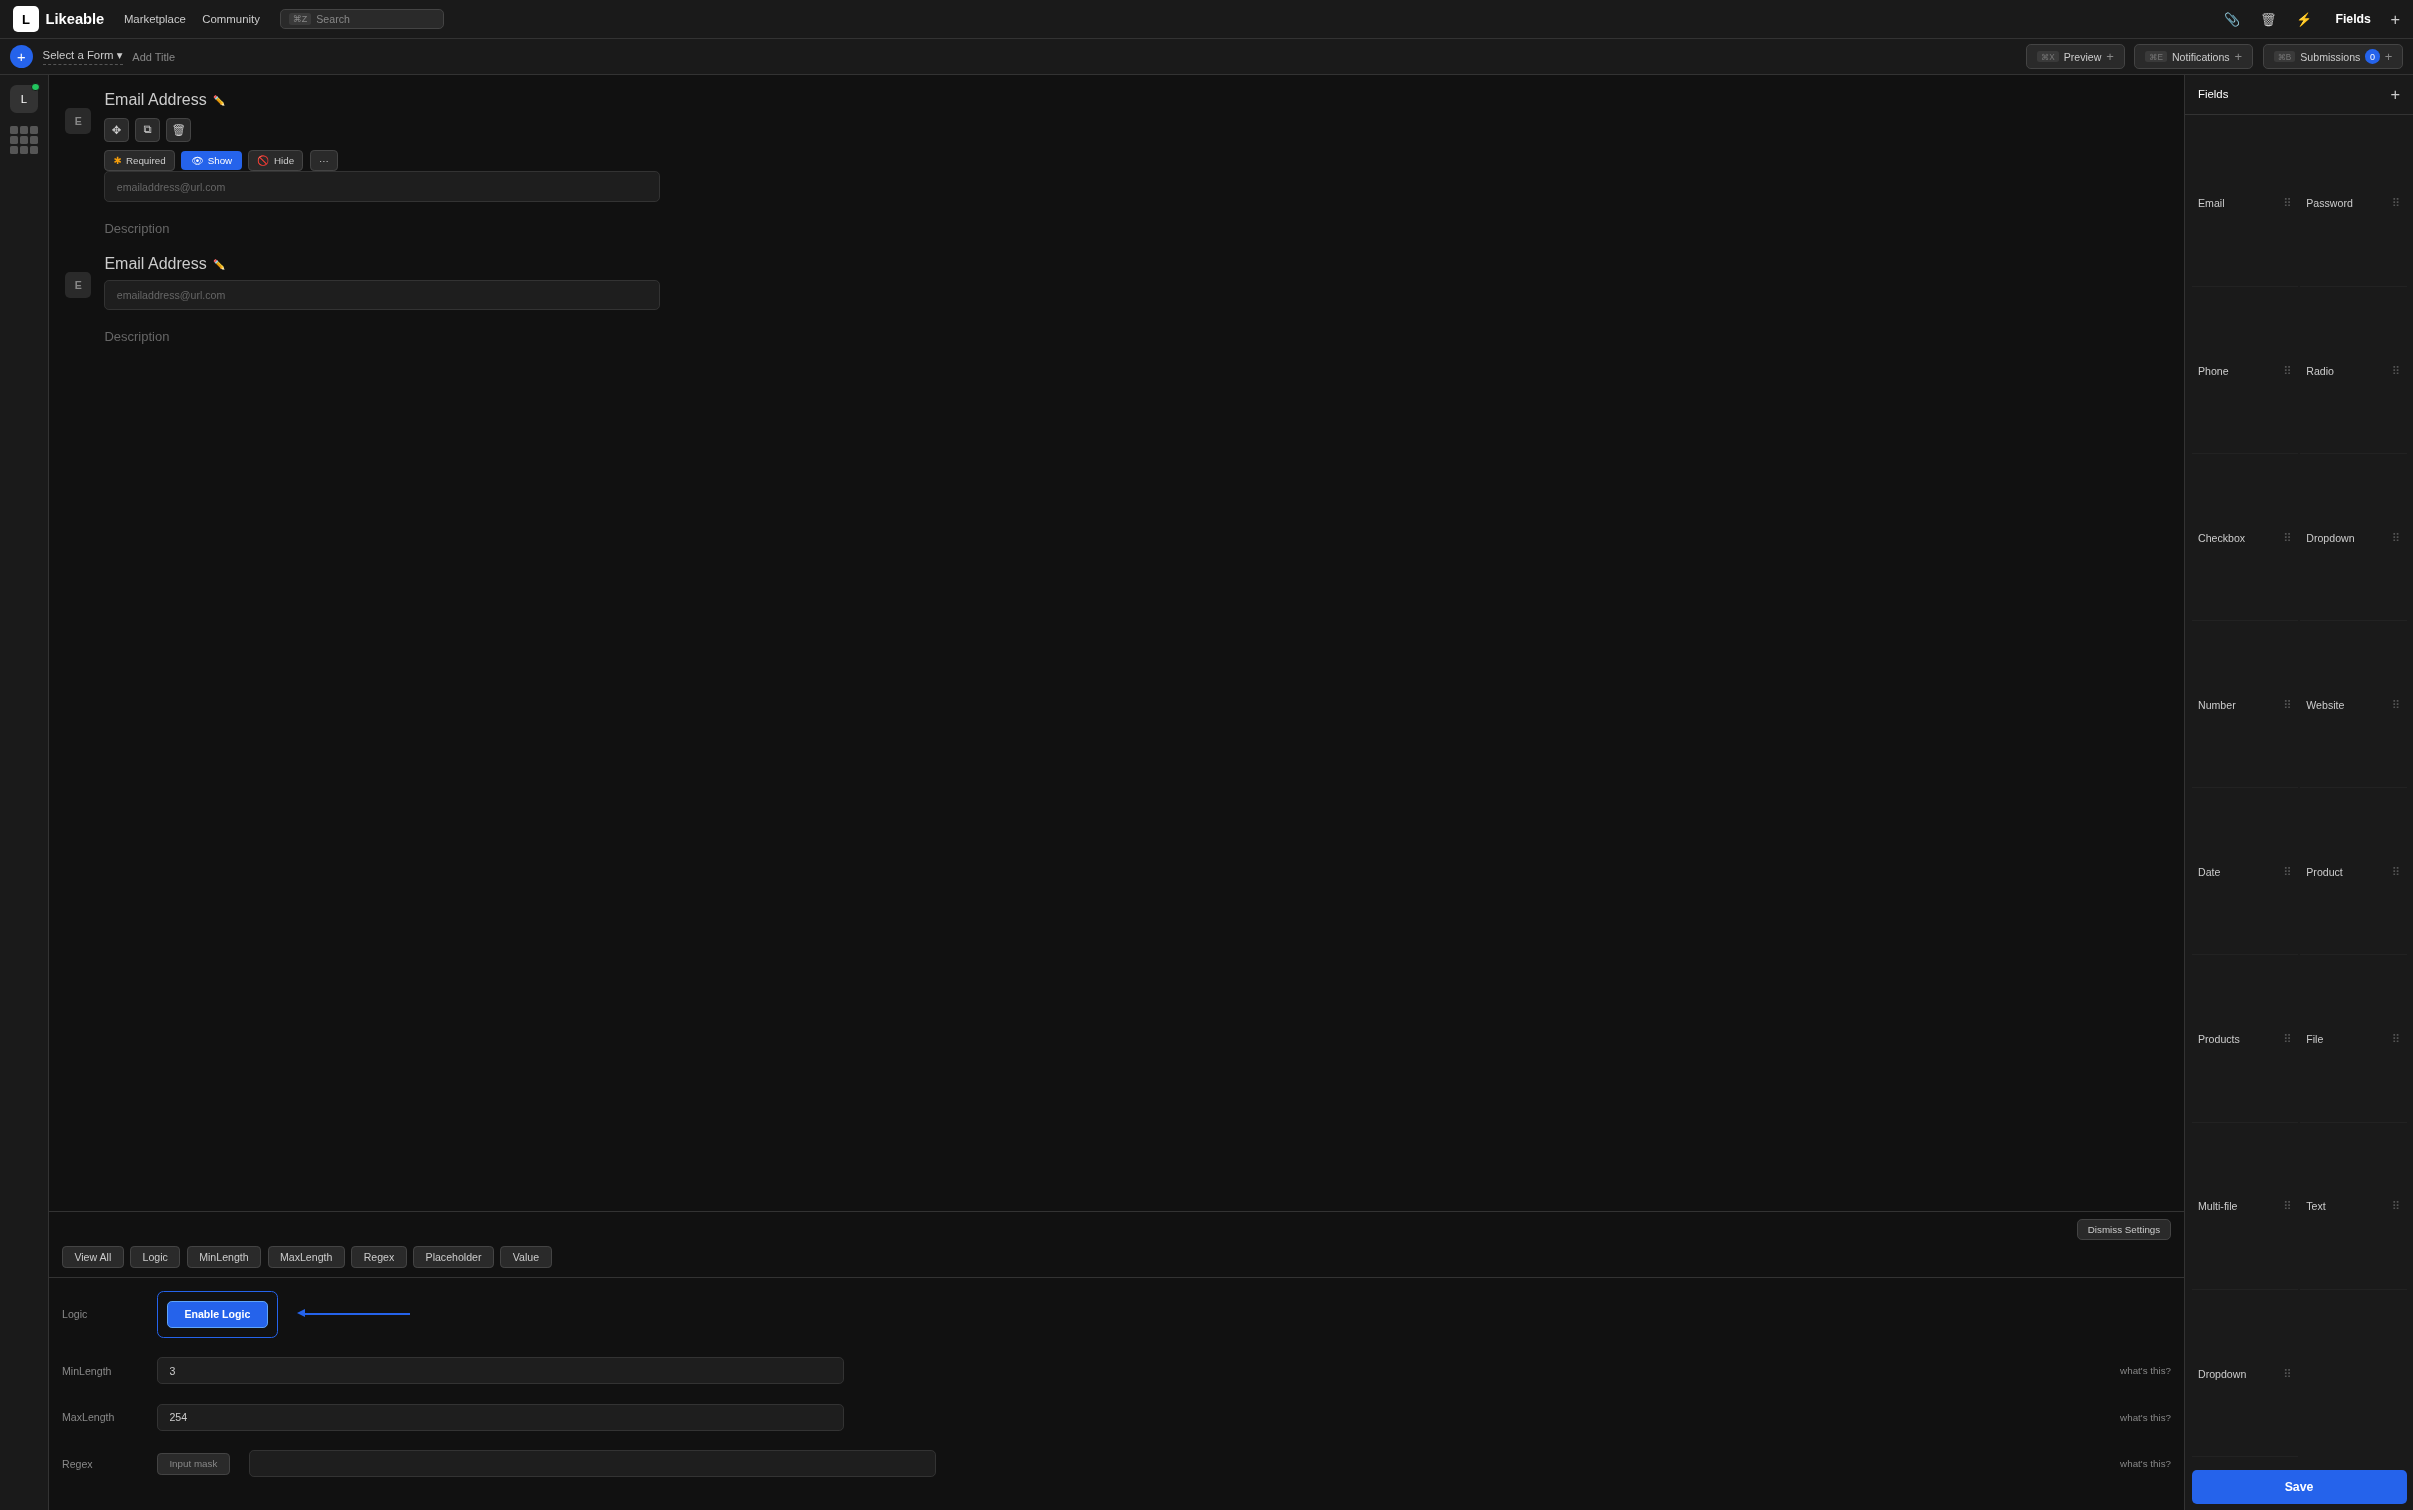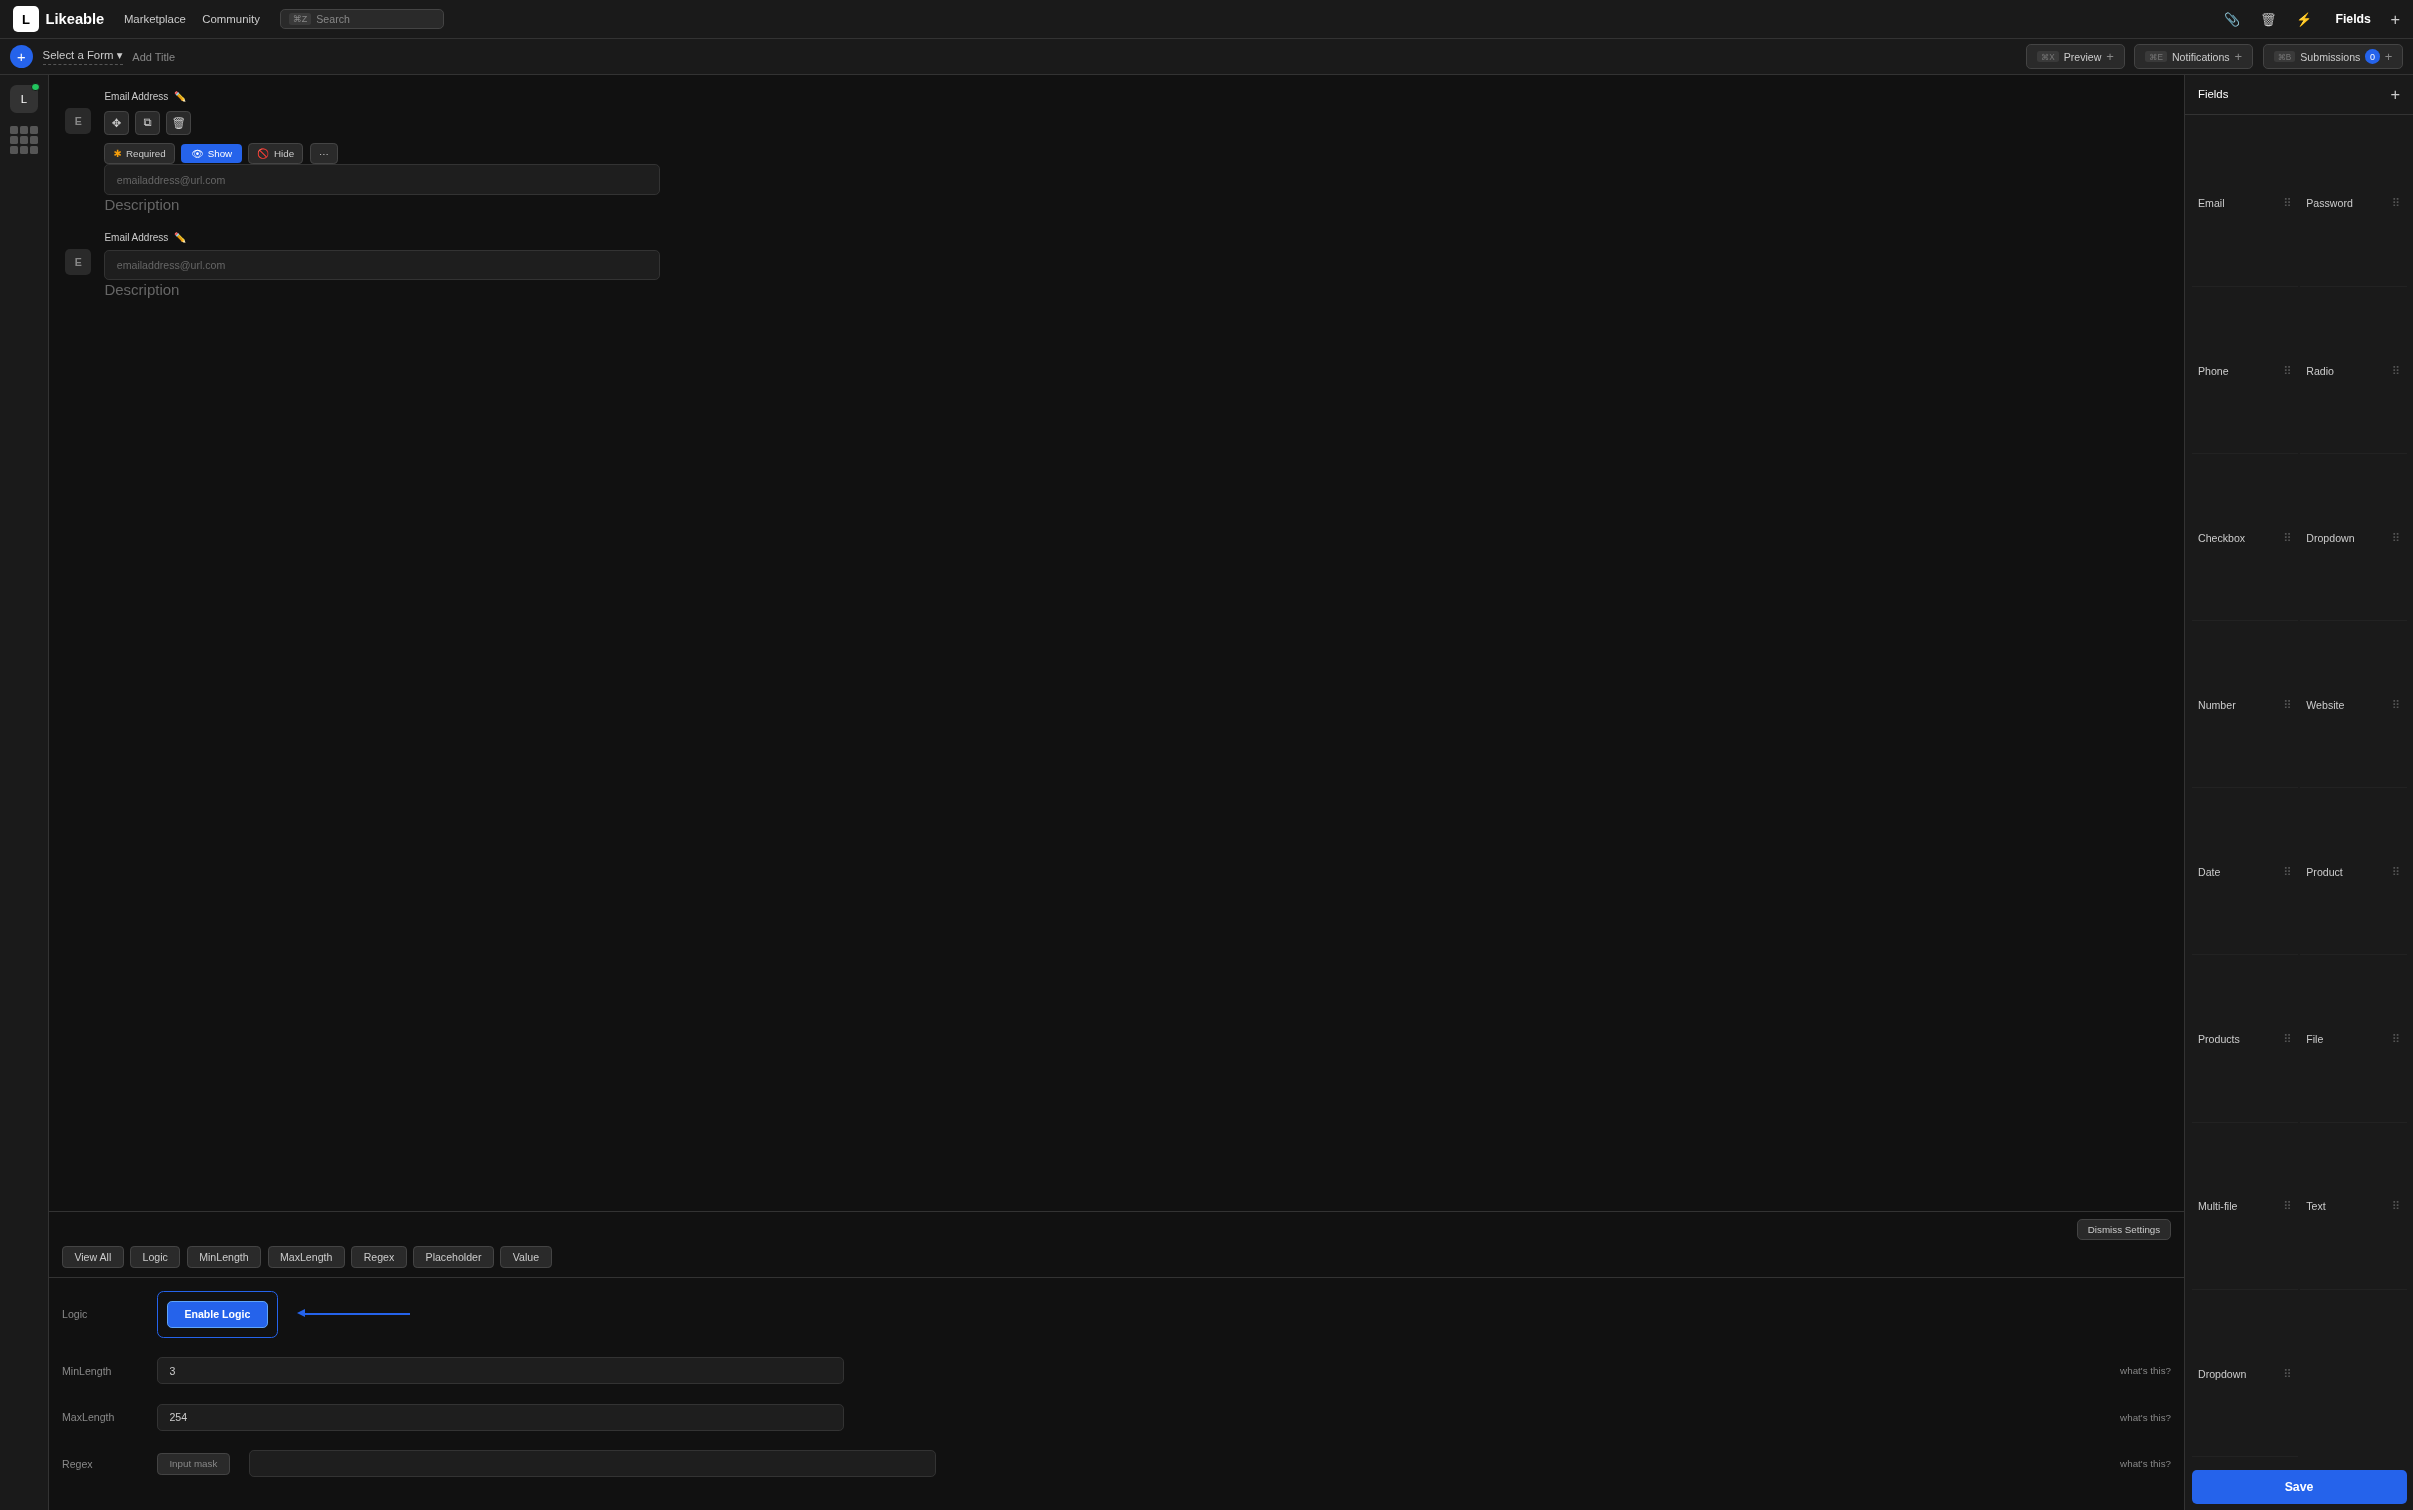--- a/index.html
+++ b/index.html
@@ -277,41 +277,41 @@
       flex: 1;
     }
     .field-label-row {
       display: flex;
       align-items: center;
       gap: 6.5px;
       margin-bottom: 6.5px;
     }
     .field-label {
       color: #ccc;
-      font-size: 10px;
+      font-size: 16px;
     }
     .edit-pencil {
       color: #f59e0b;
       cursor: pointer;
       font-size: 9.8px;
     }
     .field-input {
       width: 100%;
       background: #1e1e1e;
       border: 0.8px solid #333;
       border-radius: 4.9px;
       padding: 8.2px 11.4px;
       color: #666;
       font-size: 10.6px;
       max-width: 556px;
     }
     .field-desc {
       color: #666;
-      font-size: 15px;
-      margin-top: 1px;
+      font-size: 13px;
+      margin-top: 19px;
     }
     .field-actions {
       display: flex;
       align-items: center;
       gap: 6.5px;
       margin-top: 8.2px;
     }
     .action-icon-btn {
       background: #2a2a2a;
       border: 0.8px solid #444;

